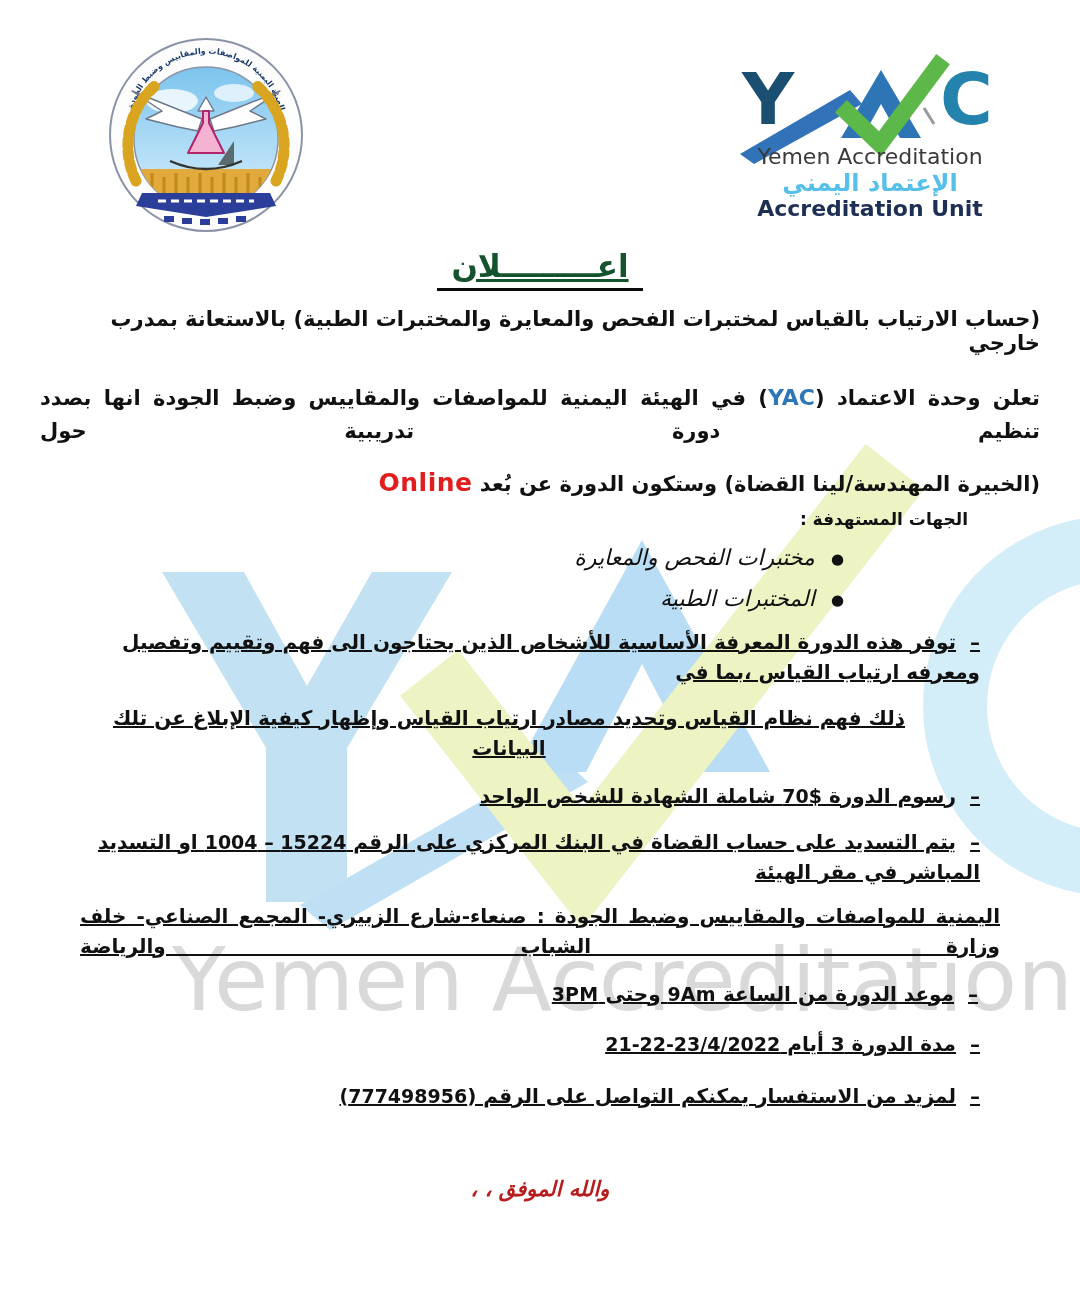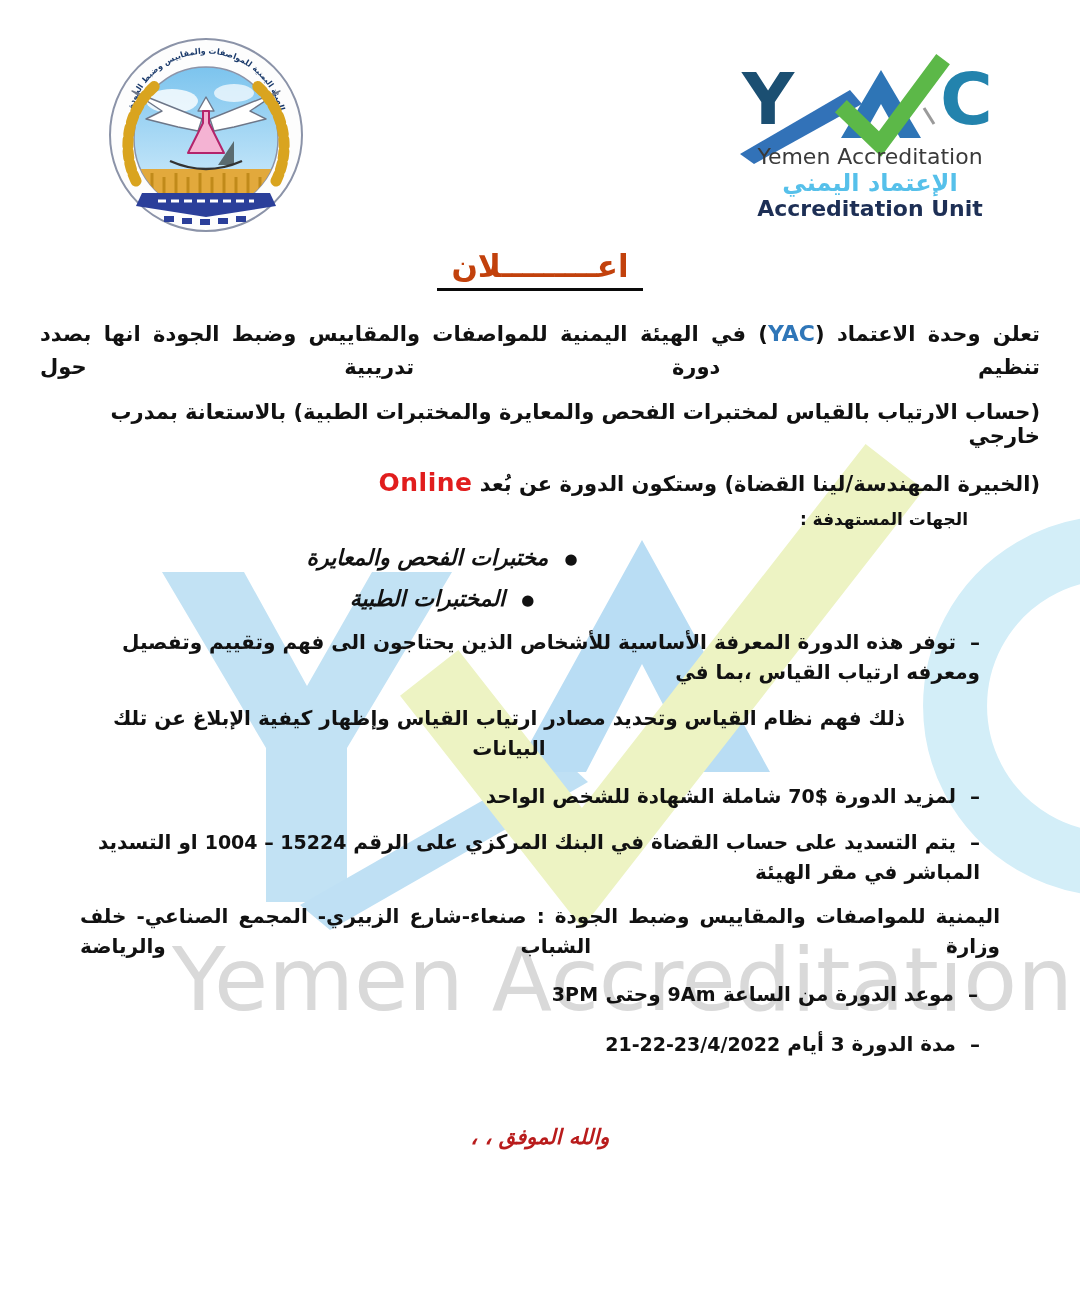--- a/index.html
+++ b/index.html
@@ -11,39 +11,39 @@
   
   .watermark { position:absolute; inset:0; z-index:0; pointer-events:none; }
   
   .content { position:relative; z-index:1; }
   .header { position:relative; height:242px; }
   .emblem  { position:absolute; left:106px; top:34px; width:200px; height:202px; }
   .yaclogo { position:absolute; right:64px; top:50px; width:292px; height:172px; }
 
   .title-wrap { text-align:center; margin-top:6px; }
   .title {
-    display:inline-block; font-size:31px; font-weight:bold; color:#c2410c;
-    border-bottom:3px solid #0a0a0a; padding:0 14px 4px 14px; direction:rtl;
+    display:inline-block; font-size:31px; font-weight:bold; color:#14532d;
+    border-bottom:3px solid #0a0a0a; padding:0 14px 4px 14px; direction:rtl;text-decoration:underline;
   }
 
   .ar { direction:rtl; unicode-bidi:plaintext; text-align:right; font-weight:bold; }
   .body-text { padding:0 40px; }
   .l1 { margin-top:26px; font-size:21px; text-align:justify; text-align-last:justify; line-height:1.55; }
   .l2 { margin-top:16px; font-size:21px; }
   .l3 { margin-top:20px; font-size:21px; text-align:right; }
   .l4 { margin-top:12px; font-size:17px; padding-left:0; padding-right:72px; }
   .online { color:#e11d1d; font-size:25px; letter-spacing:0.5px; direction:ltr; unicode-bidi:isolate; }
   .yac-blue { color:#2f76b8; font-size:22px; direction:ltr; unicode-bidi:isolate; }
 
   .targets { margin-top:14px; }
-  .target-item { direction:rtl; text-align:center; padding-right:196px; margin:16px 0; font-size:22px; font-weight:bold; }
+  .target-item { direction:rtl; text-align:right; padding-right:196px; margin:16px 0; font-size:22px; font-weight:normal; }
   .target-item .bullet { font-size:15px; vertical-align:middle; margin-left:16px; }
   .target-item .t-label { font-style:italic; }
 
-  .details { margin-top:14px; }
+  .details { margin-top:14px;text-decoration:underline; }
   .detail { direction:rtl; text-align:right; font-size:20px; font-weight:bold;
             padding-right:60px; padding-left:34px; line-height:1.5; }
   .detail .dash { margin-left:14px; }
   .d1 { margin-top:0; }
   .d1b { margin-top:16px; padding-right:96px;text-align:center; }
   .d2 { margin-top:18px; }
   .d3 { margin-top:16px; }
   .d3b { margin-top:14px; padding-right:40px; padding-left:40px; text-align:justify; text-align-last:justify; }
   .d4 { margin-top:18px; padding-right:62px; }
   .d5 { margin-top:20px; }
@@ -137,45 +137,46 @@
         <text x="146" y="166" text-anchor="middle" font-size="22" font-weight="bold" fill="#1d2f55" font-family="DejaVu Sans, sans-serif">Accreditation Unit</text>
       </svg>
     </div>
 
     <div class="title-wrap">
       <span class="title">اعـــــــــلان</span>
     </div>
 
     <div class="body-text">
 
+      <div class="ar l2">(حساب الارتياب بالقياس لمختبرات الفحص والمعايرة والمختبرات الطبية) بالاستعانة بمدرب خارجي</div>
+
       <div class="ar l1"><span>تعلن وحدة الاعتماد (</span><span class="yac-blue">YAC</span><span>) في الهيئة اليمنية للمواصفات والمقاييس وضبط الجودة انها بصدد تنظيم دورة تدريبية حول</span></div>
-
-      <div class="ar l2">(حساب الارتياب بالقياس لمختبرات الفحص والمعايرة والمختبرات الطبية) بالاستعانة بمدرب خارجي</div>
 
       <div class="ar l3"><span>(الخبيرة المهندسة/لينا القضاة) وستكون الدورة عن بُعد </span><span class="online">Online</span></div>
 
       <div class="ar l4">الجهات المستهدفة :</div>
 
       <div class="targets">
         <div class="target-item"><span class="bullet">●</span><span class="t-label">مختبرات الفحص والمعايرة</span></div>
         <div class="target-item"><span class="bullet">●</span><span class="t-label">المختبرات الطبية</span></div>
       </div>
 
       <div class="details">
 
         <div class="detail d1"><span class="dash">–</span><span>توفر هذه الدورة المعرفة الأساسية للأشخاص الذين يحتاجون الى فهم وتقييم وتفصيل ومعرفه ارتياب القياس ،بما في</span></div>
         <div class="detail d1b">ذلك فهم نظام القياس وتحديد مصادر ارتياب القياس وإظهار كيفية الإبلاغ عن تلك البيانات</div>
 
-        <div class="detail d2"><span class="dash">–</span><span>لمزيد الدورة </span><span class="big">$70</span><span> شاملة الشهادة للشخص الواحد</span></div>
+        <div class="detail d2"><span class="dash">–</span><span>رسوم الدورة </span><span class="big">$70</span><span> شاملة الشهادة للشخص الواحد</span></div>
 
         <div class="detail d3"><span class="dash">–</span><span>يتم التسديد على حساب القضاة في البنك المركزي على الرقم </span><span class="big">15224 – 1004</span><span> او التسديد المباشر في مقر الهيئة</span></div>
         <div class="detail d3b">اليمنية للمواصفات والمقاييس وضبط الجودة : صنعاء-شارع الزبيري- المجمع الصناعي- خلف وزارة الشباب والرياضة</div>
 
         <div class="detail d4"><span class="dash">–</span><span>موعد الدورة من الساعة </span><span class="big ltr">9Am</span><span> وحتى </span><span class="big ltr">3PM</span></div>
 
         <div class="detail d5"><span class="dash">–</span><span>مدة الدورة 3 أيام </span><span class="big ltr">21-22-23/4/2022</span></div>
 
+        <div class="detail d6"><span class="dash">–</span><span>لمزيد من الاستفسار يمكنكم التواصل على الرقم (</span><span class="big">777498956</span><span class="big">)</span></div>
       </div>
 
       <div class="closing">والله الموفق ، ،</div>
     </div>
   </div>
 </div>
 
 </body></html>

